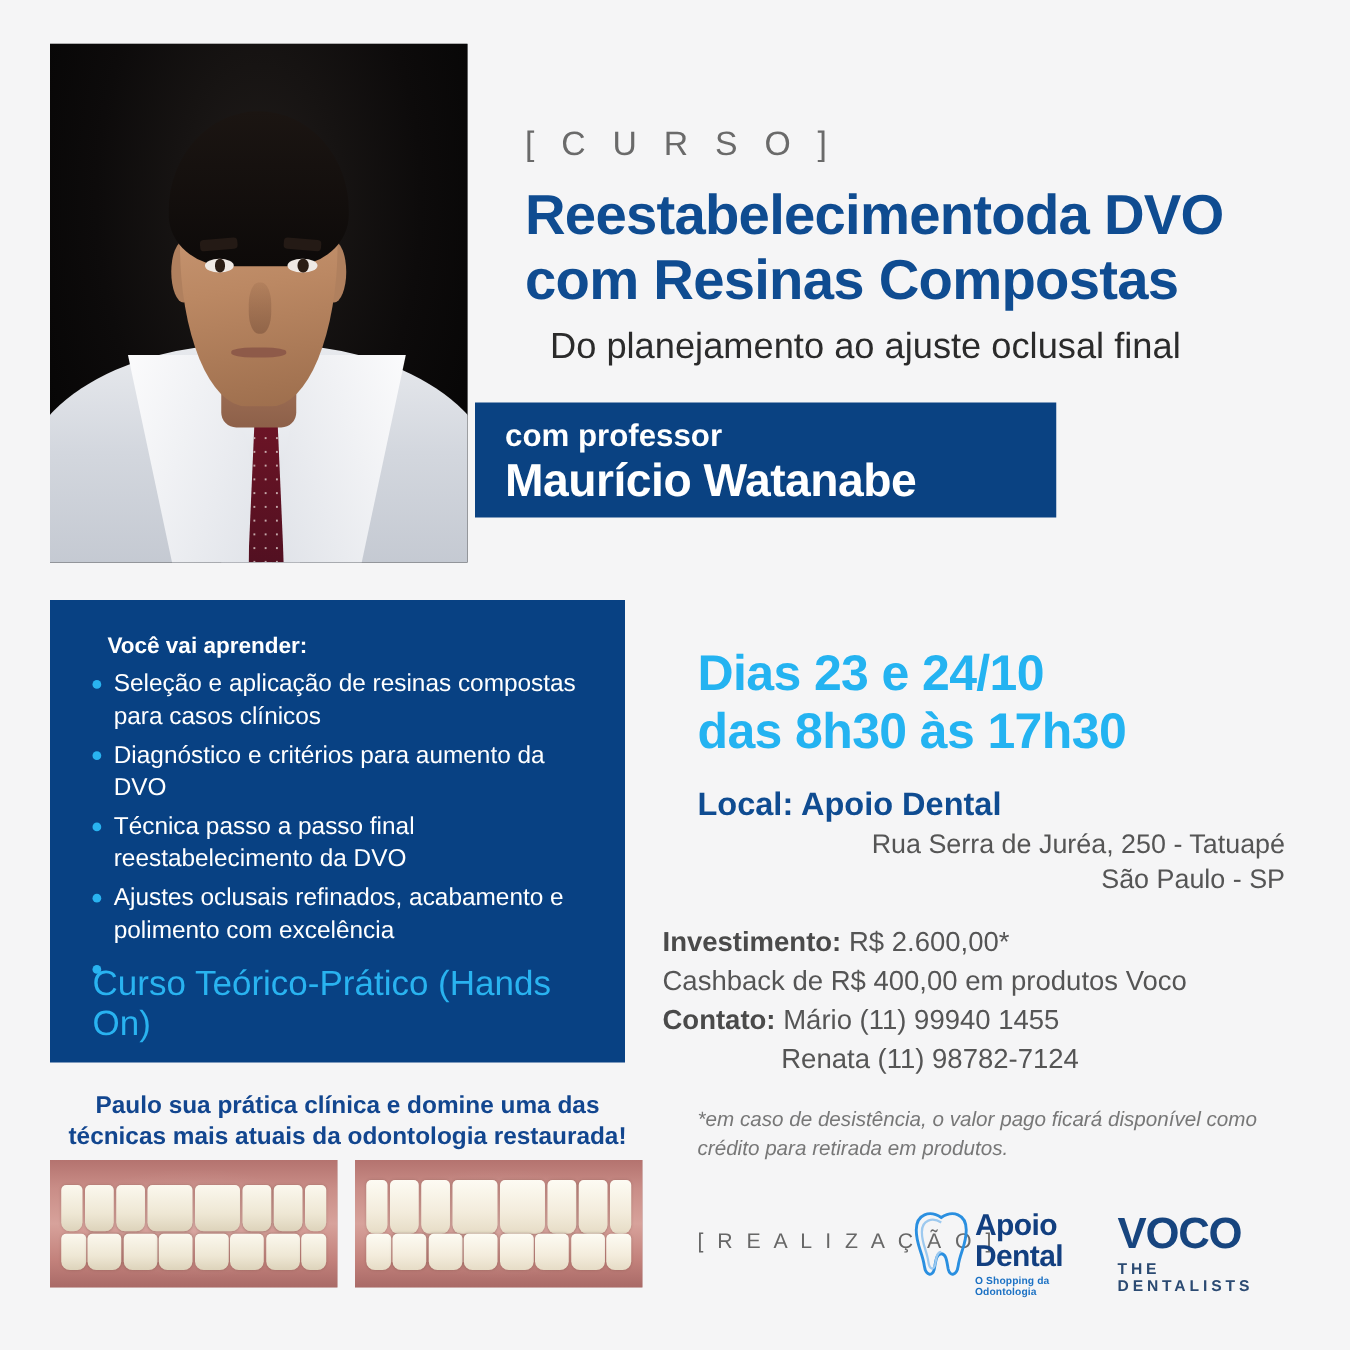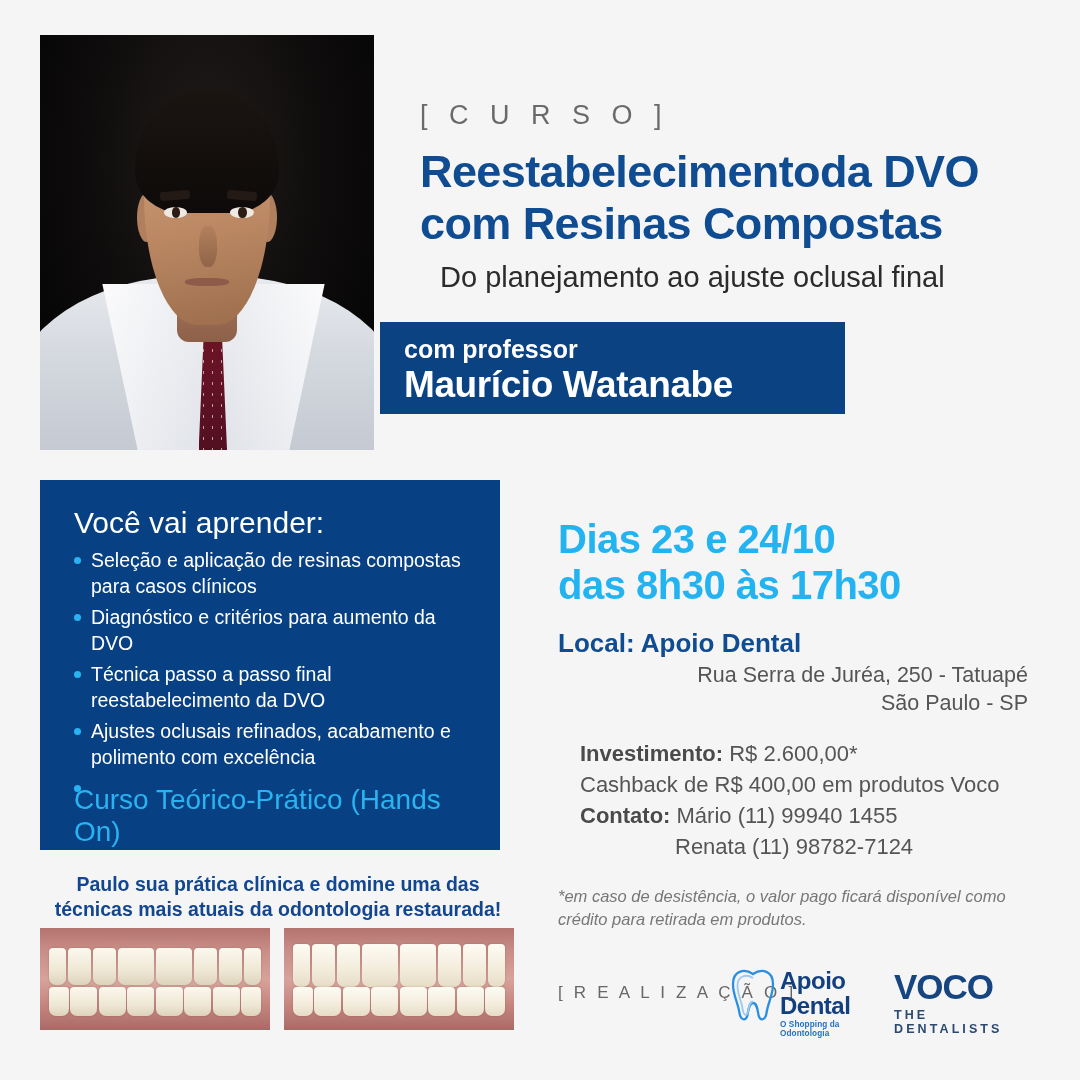--- a/index.html
+++ b/index.html
@@ -81,21 +81,21 @@
     background:#0a4282; padding:13px 0 0 24px; color:#fff;
   }
   #prof-pre { font-size:25px; font-weight:700; line-height:29px; }
   #prof-name { font-size:37px; font-weight:700; line-height:42px; letter-spacing:-0.4px; }
 
   
   #learn-box {
     position:absolute; left:40px; top:480px; width:460px; height:370px;
     background:#084183; color:#fff; padding:26px 26px 0 34px;
   }
-  #learn-title { font-size:30px; font-weight:400; margin-bottom:8px; }
+  #learn-title { font-size:18px; font-weight:700; margin-bottom:8px;margin-left:12px; }
   .learn-item {
     font-size:19.5px; line-height:25.5px; font-weight:400;
     margin-bottom:6px; padding-left:17px; position:relative;
   }
   .learn-item .dot {
     position:absolute; left:0; top:9px; width:7px; height:7px;
     border-radius:50%; background:#29b3f0;
   }
   #learn-footer {
     font-size:28px; font-weight:400; color:#29b3f0; margin-top:14px;
@@ -132,21 +132,21 @@
   }
   #local-title {
     position:absolute; left:558px; top:628px;
     font-size:26px; font-weight:700; color:#0f4c91;
   }
   #local-addr {
     position:absolute; left:558px; top:661px; width:470px;
     font-size:21.5px; line-height:28px; color:#555; font-weight:400;text-align:right;
   }
   #pricing {
-    position:absolute; left:580px; top:738px; width:480px;
+    position:absolute; left:530px; top:738px; width:480px;
     font-size:22px; line-height:31px; color:#555; font-weight:400;
   }
   #pricing b { color:#4a4a4a; font-weight:700; }
   #contact-second { padding-left:95px; display:block; }
   #disclaimer {
     position:absolute; left:558px; top:885px; width:460px;
     font-size:16.5px; line-height:23px; color:#777;
     font-style:italic; font-weight:400;
   }
 

